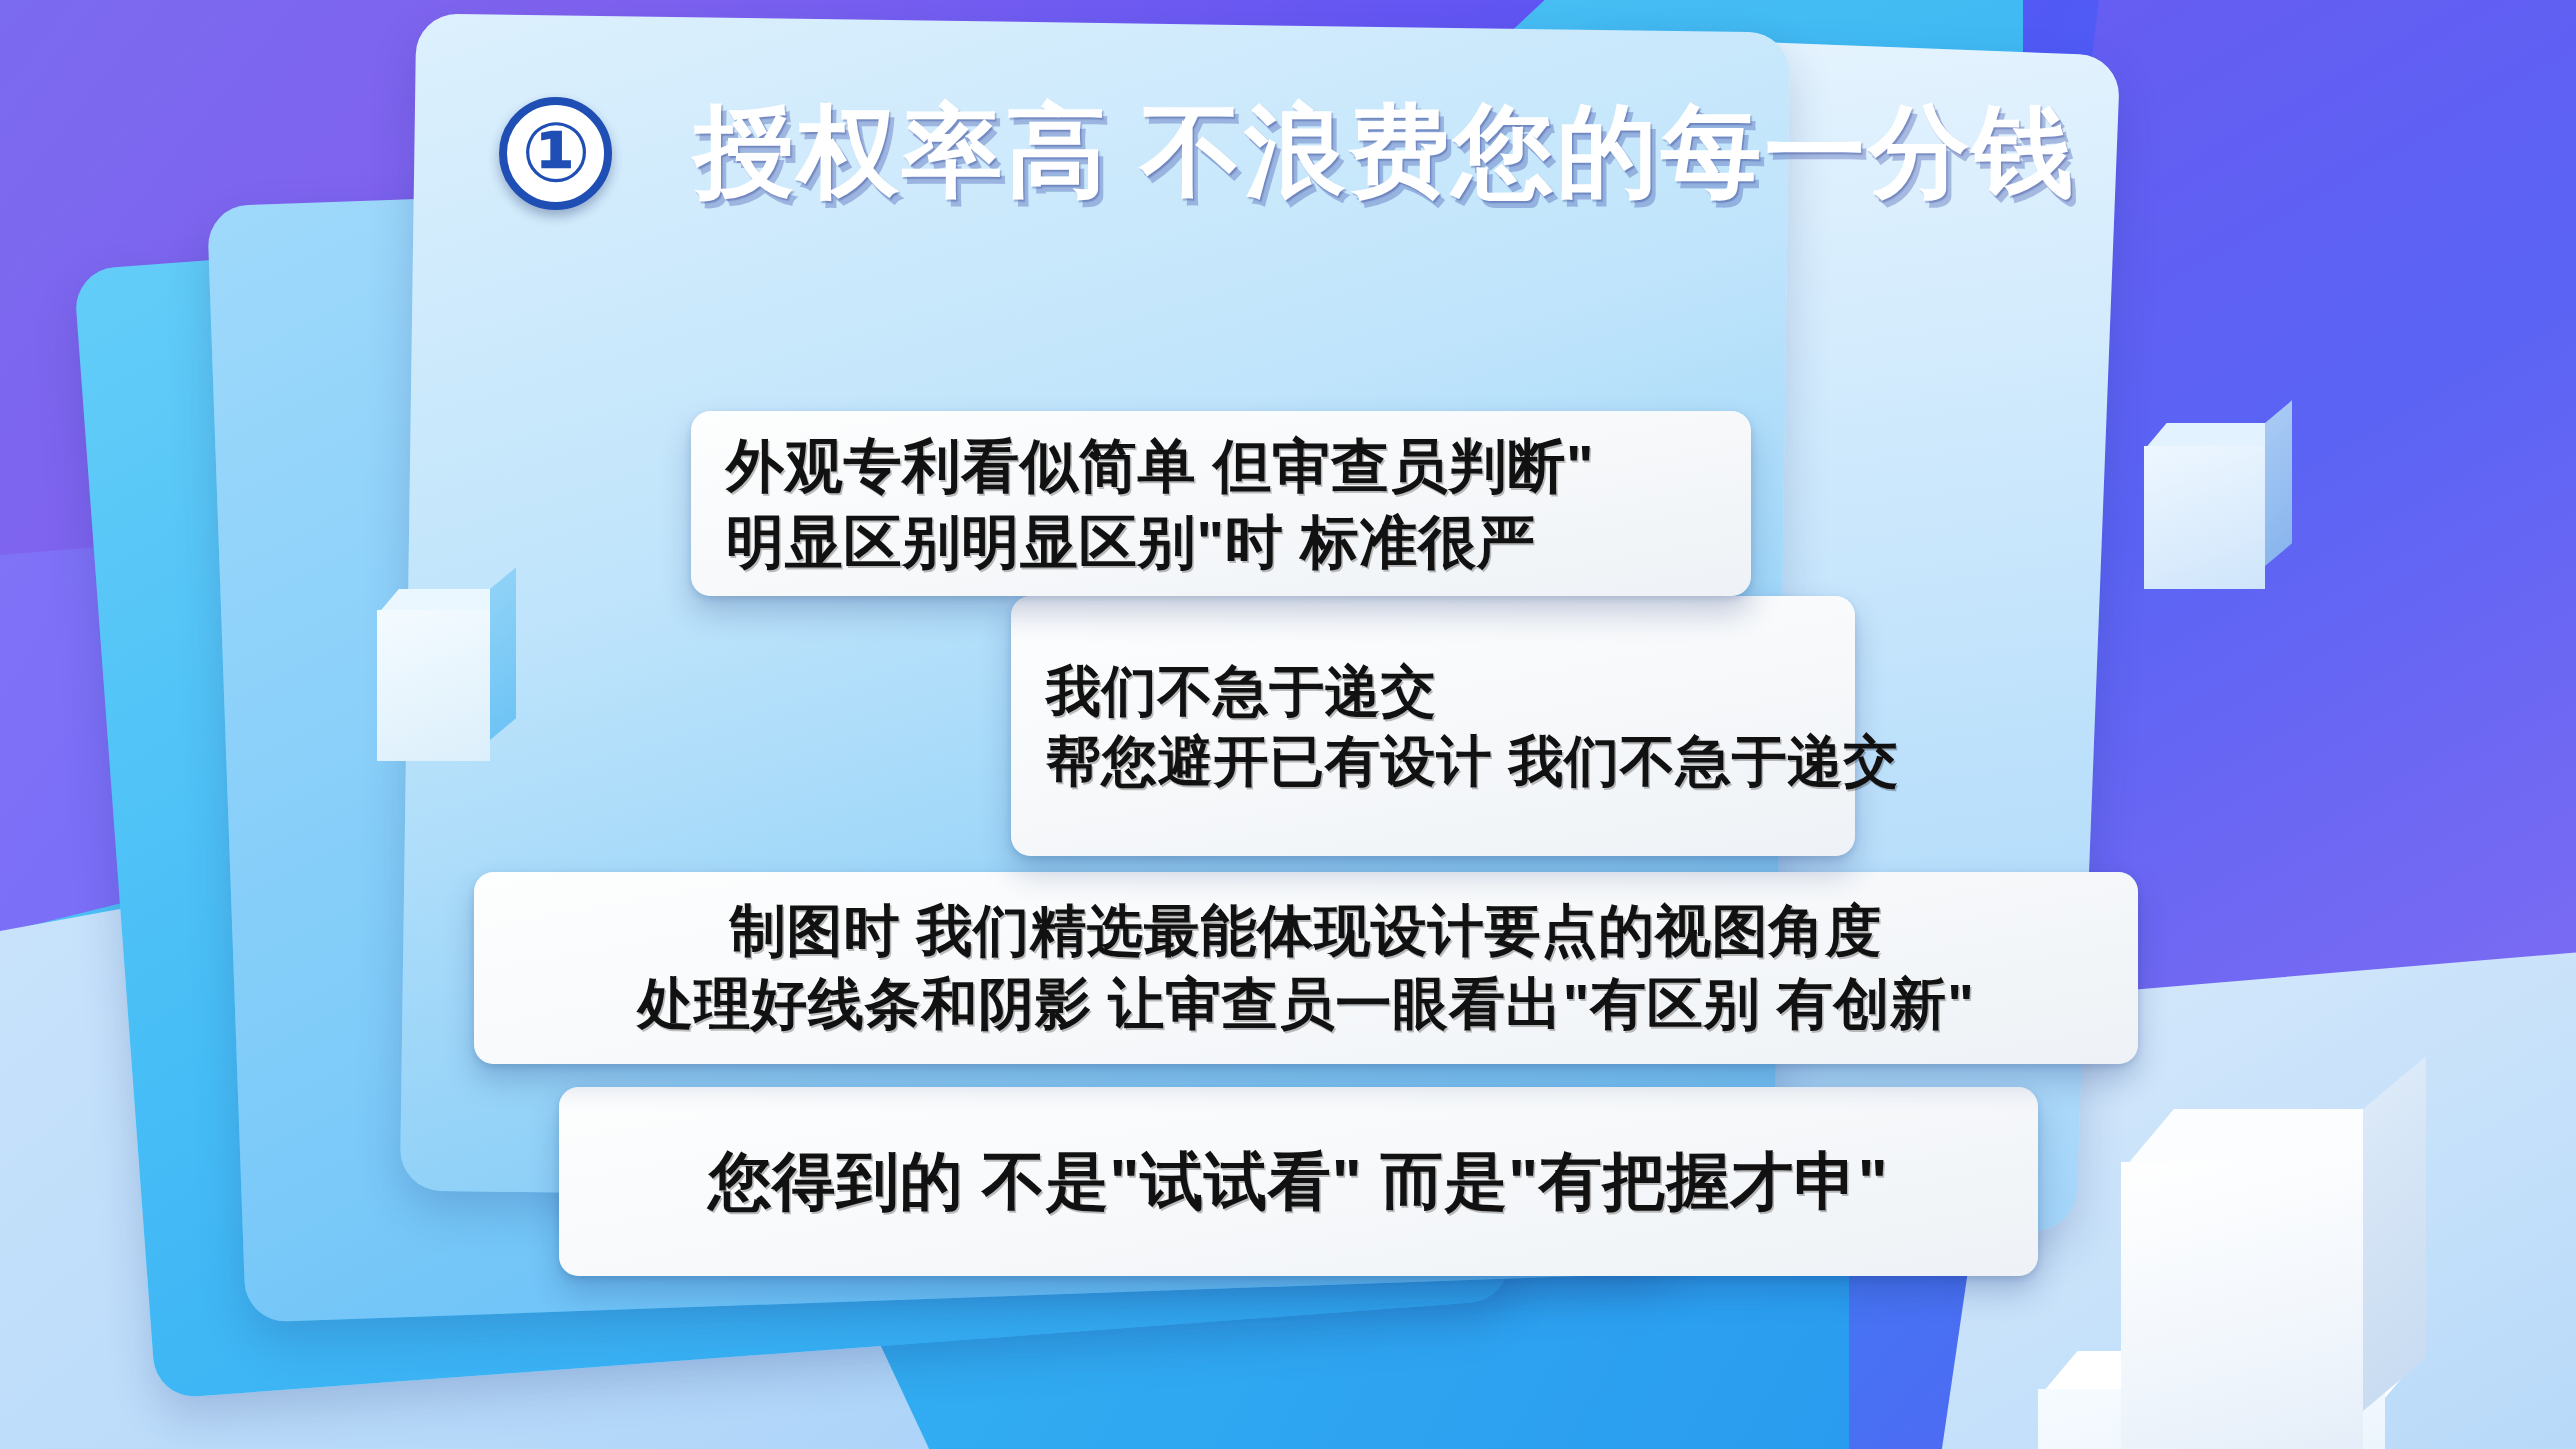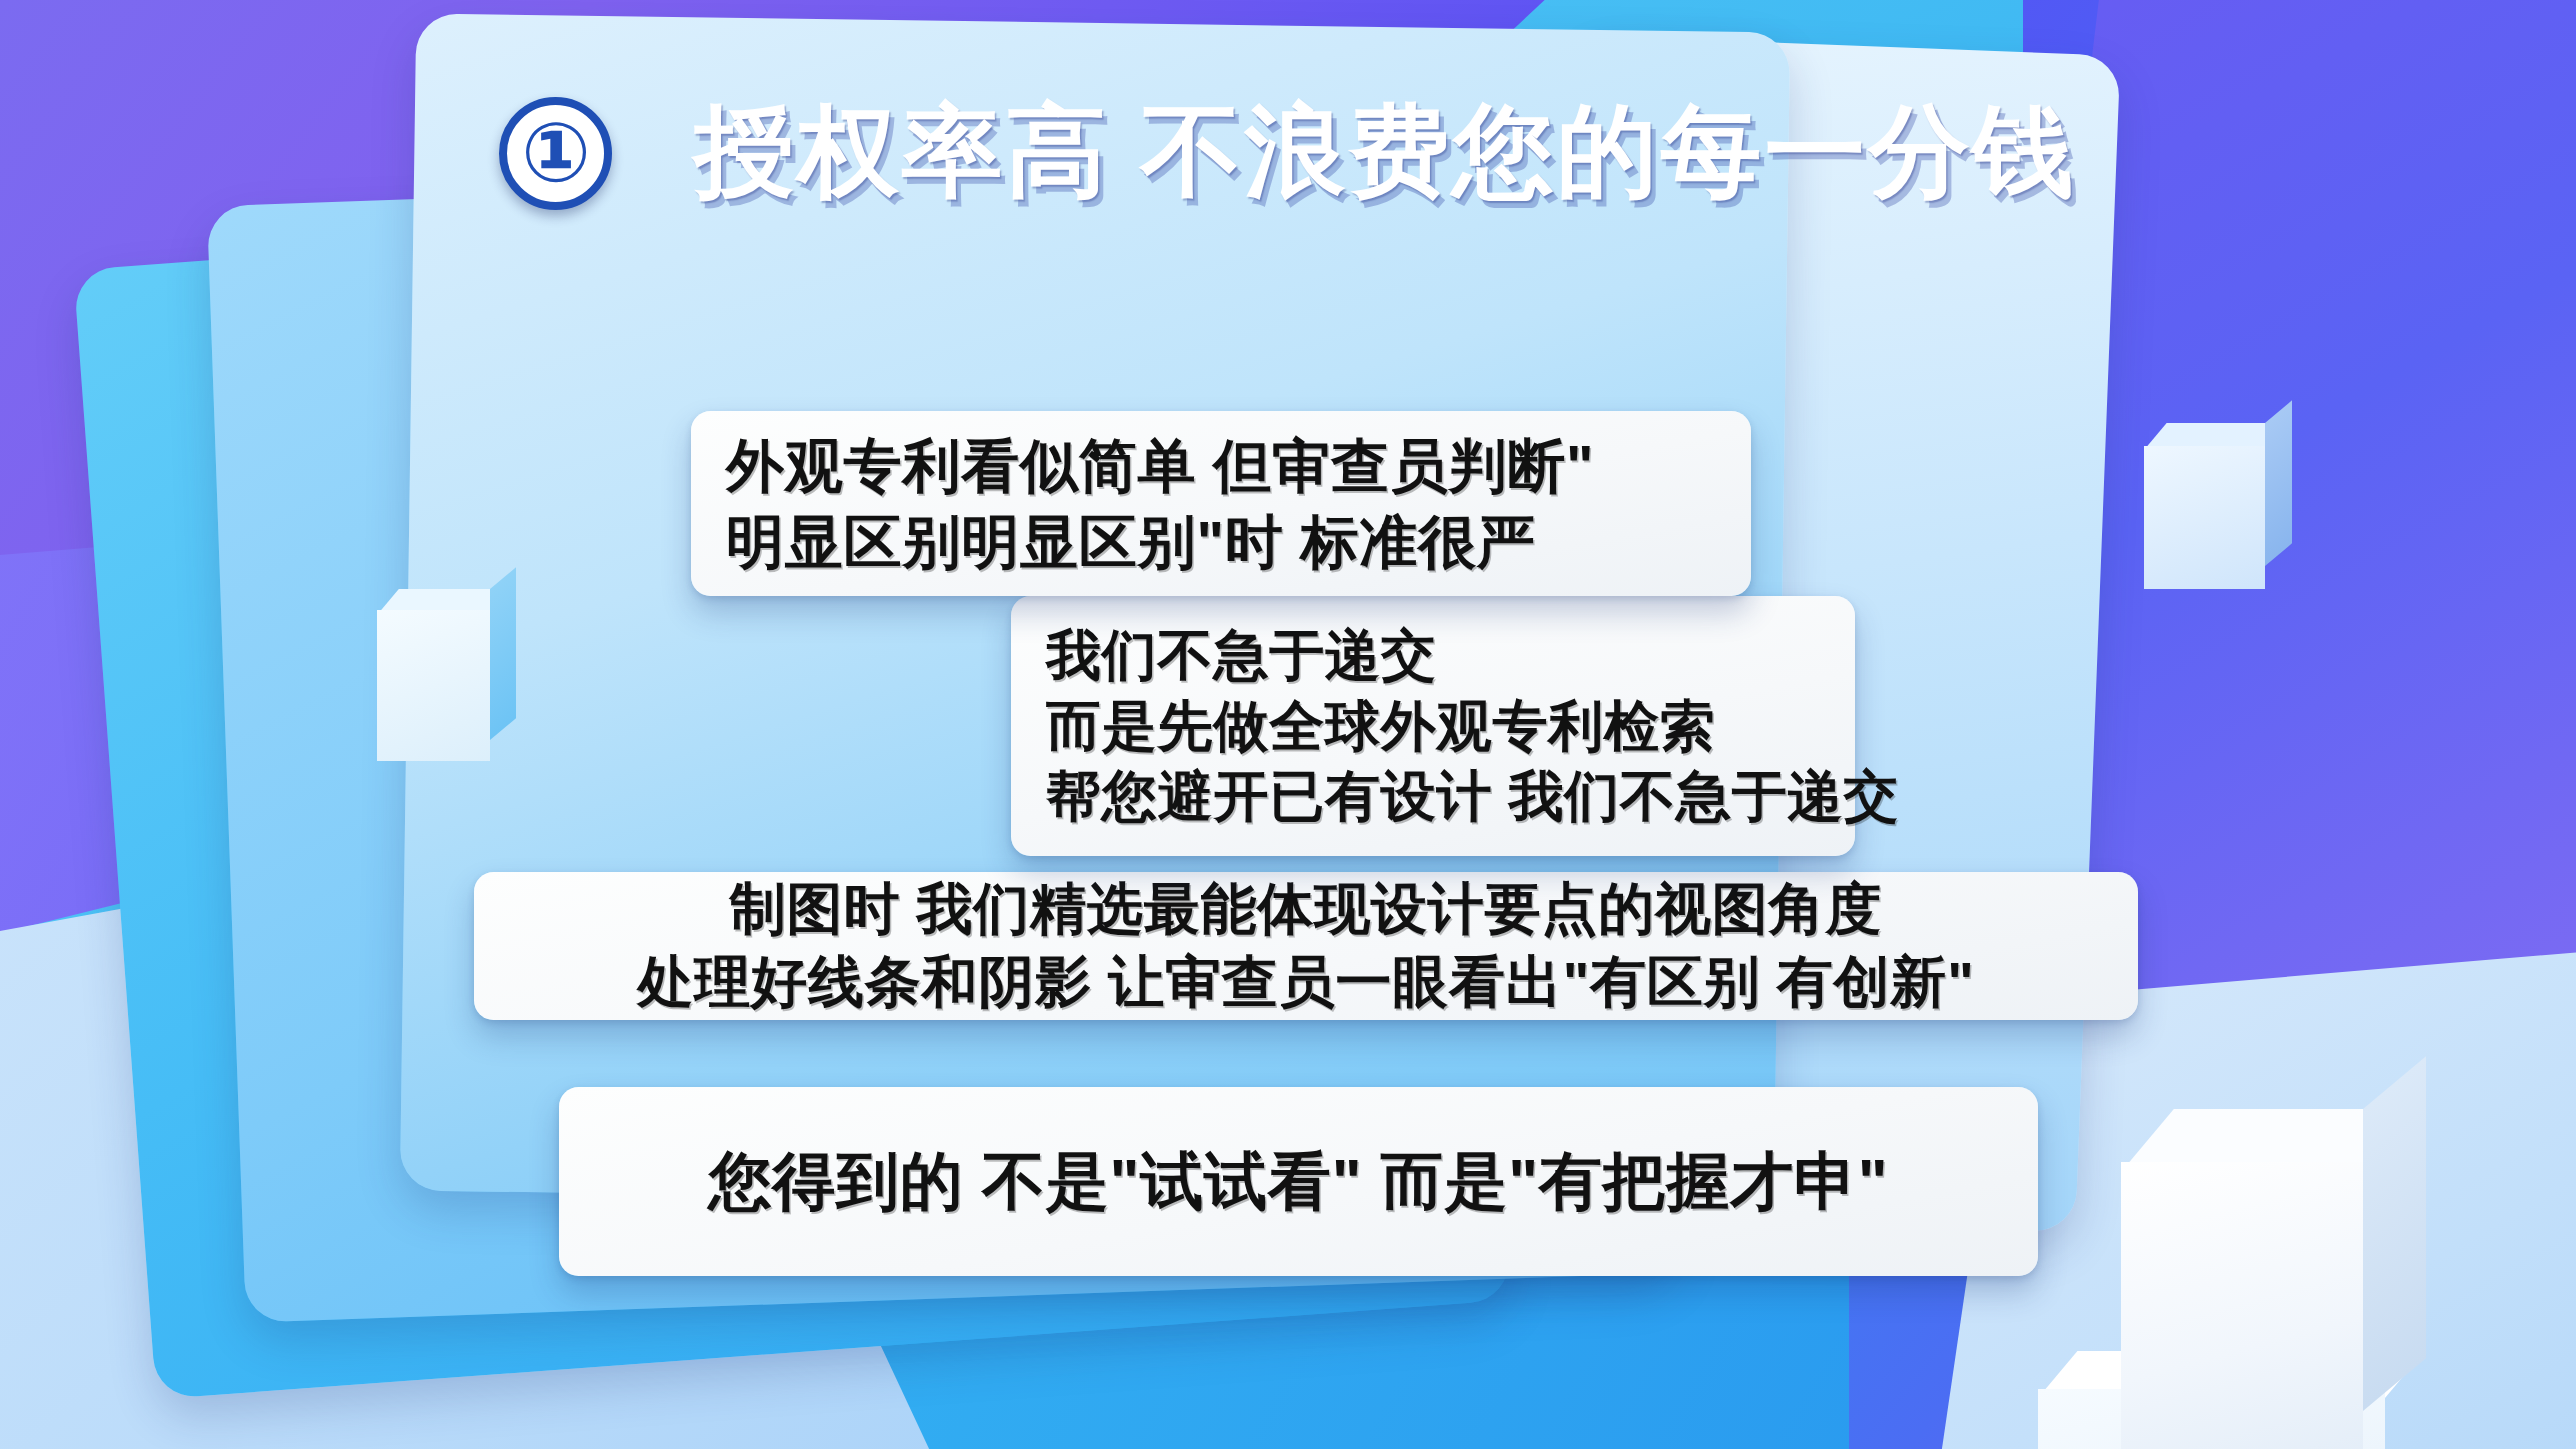--- a/index.html
+++ b/index.html
@@ -226,21 +226,21 @@
   #card-1 .line { font-size: 58px; text-align: left; }
 
   #card-2 {
     left: 1011px; top: 596px; width: 844px; height: 260px;
     padding: 0 0 0 35px;
     z-index: 33;
   }
   #card-2 .line { font-size: 55px; text-align: left; line-height: 1.28; }
 
   #card-3 {
-    left: 474px; top: 872px; width: 1664px; height: 148px;
+    left: 474px; top: 872px; width: 1664px; height: 192px;
     padding: 0 30px;
     z-index: 32;
   }
   #card-3 .line { font-size: 56px; text-align: center; }
 
   #card-4 {
     left: 559px; top: 1087px; width: 1479px; height: 189px;
     padding: 0 30px;
     z-index: 31;
     align-items: center;
@@ -292,21 +292,20 @@
     <div class="headline-text">授权率高 不浪费您的每一分钱</div>
   </div>
 
   <div class="card" id="card-1">
     <div class="line">外观专利看似简单 但审查员判断"</div>
     <div class="line">明显区别明显区别"时 标准很严</div>
   </div>
 
   <div class="card" id="card-2">
     <div class="line">我们不急于递交</div>
-    <div class="line">而是先做全球外观专利检索</div>
     <div class="line">帮您避开已有设计 我们不急于递交</div>
   </div>
 
   <div class="card" id="card-3">
     <div class="line">制图时 我们精选最能体现设计要点的视图角度</div>
     <div class="line">处理好线条和阴影 让审查员一眼看出"有区别 有创新"</div>
   </div>
 
   <div class="card" id="card-4">
     <div class="line">您得到的 不是"试试看" 而是"有把握才申"</div>

